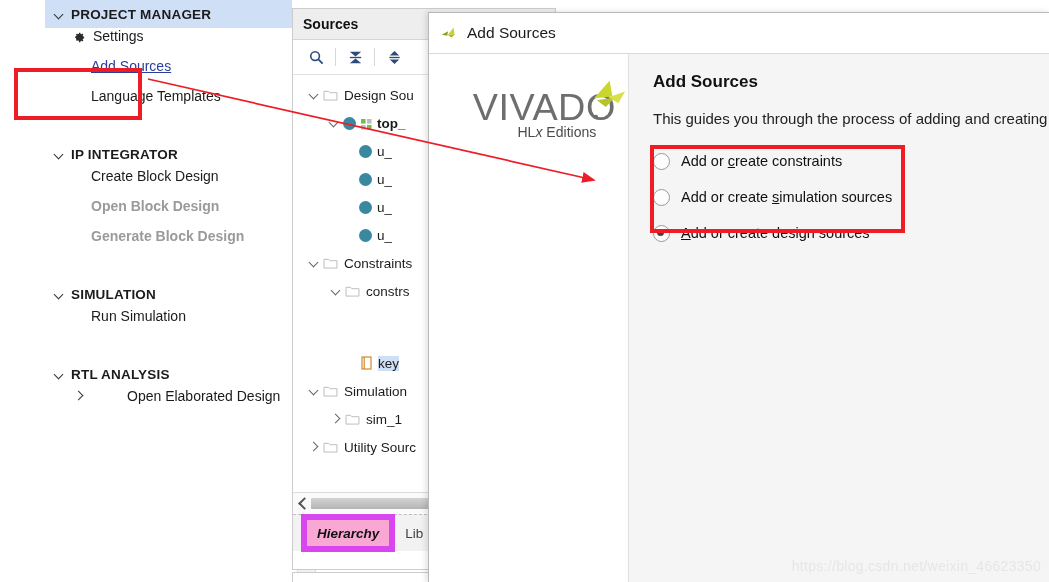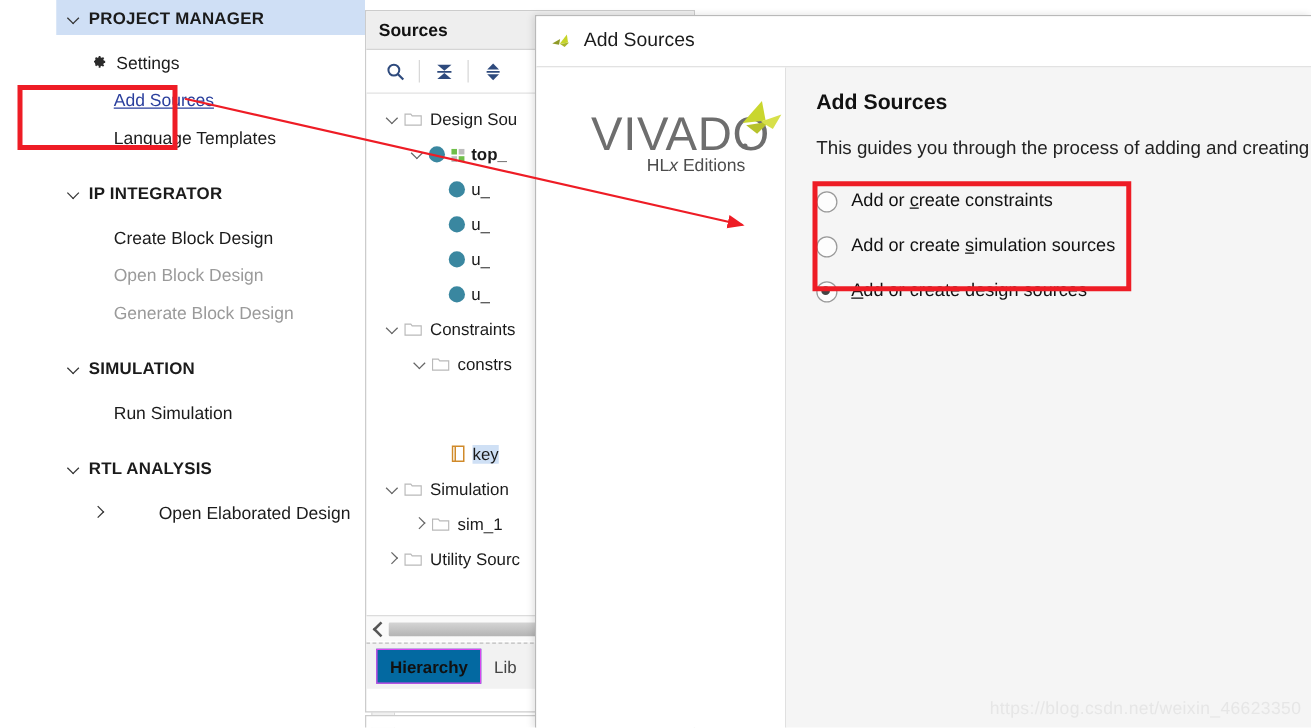--- a/index.html
+++ b/index.html
@@ -34,28 +34,28 @@
   }
   .chev::before{
     content:"";position:absolute;left:4px;top:5px;
     width:6px;height:6px;border-right:1.6px solid #333;border-bottom:1.6px solid #333;
     transform:rotate(45deg);
   }
   .chev.right::before{
     left:4px;top:4px;transform:rotate(-45deg);
   }
   .sb-item{
-    display:flex;align-items:flex-end;
+    display:flex;align-items:flex-start;
     height:30px;
     padding-left:24px;
     font-size:14px;color:#1b1b1b;
   }
   .sb-item.indent{padding-left:46px;}
   .sb-item.indent2{padding-left:26px;}
-  .sb-item.disabled{color:#9a9a9a;}
+  .sb-item.disabled{color:#9a9a9a;font-weight:bold;}
   .sb-item.link{color:#2a3f9d;text-decoration:underline;}
   .sb-ico{
     width:18px;height:18px;flex:0 0 18px;margin-right:6px;
     display:inline-flex;align-items:center;justify-content:center;
   }
   .sb-label{white-space:nowrap;}
   .spacer22{height:22px;}
 
   
   .sb-scroll{
@@ -128,21 +128,21 @@
   }
   .hs-thumb{height:11px;background:linear-gradient(to bottom,#d4d4d4,#b4b4b4);flex:1;margin-right:0;border-radius:1px;}
   .tabs-row{
     position:absolute;left:0;bottom:18px;width:100%;height:36px;
     border-top:1px dashed #bdbdbd;display:flex;align-items:center;padding-left:8px;background:#f2f2f2;
   }
   .tab{
     height:26px;padding:0 10px;display:flex;align-items:center;
     font-size:13.5px;
   }
-  .tab.active{background:#0369a1;border:1px solid #d946ef;font-weight:bold;color:#111;}
+  .tab.active{background:#f9a8d4;border:6px solid #d946ef;font-weight:bold;color:#111;font-style:italic;}
   .tab.inactive{color:#444;}
   .bottom-strip{
     position:absolute;left:292px;top:572px;width:262px;height:12px;
     border:1px solid #cccccc;border-bottom:none;background:#ffffff;
   }
 
   
   .dialog{
     position:absolute;left:428px;top:12px;width:621px;height:570px;
     background:#ffffff;

